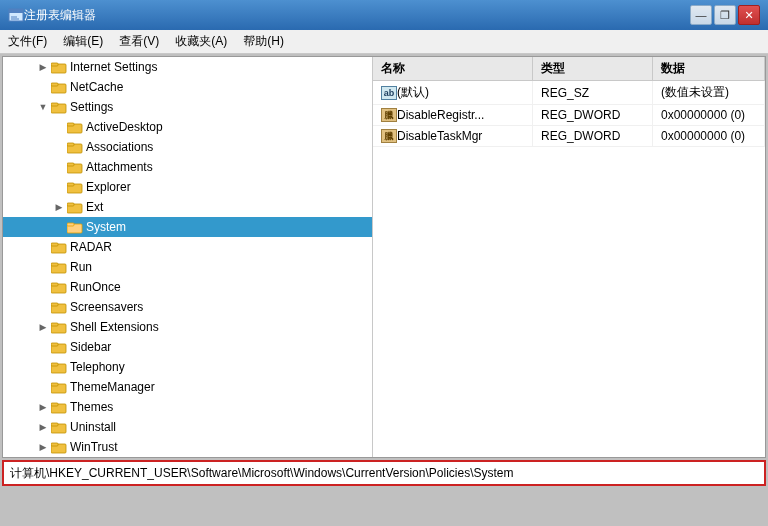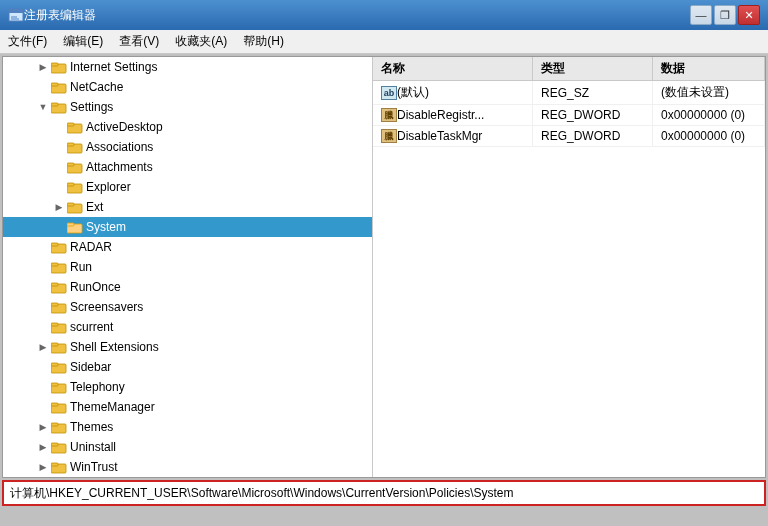--- a/index.html
+++ b/index.html
@@ -377,32 +377,20 @@
     <svg class="folder-svg" viewBox="0 0 16 14">
       <rect x="0" y="4" width="15" height="9" rx="1" fill="#f0c040" stroke="#c09000" stroke-width="0.8"></rect>
       <rect x="0" y="3" width="7" height="3" rx="1" fill="#f0c040" stroke="#c09000" stroke-width="0.8"></rect>
     </svg>
   </span>
           <span class="tree-label">Screensavers</span>
         </div>
         <div class="tree-item">
           <span class="indent"></span>
           <span class="indent"></span>
-          <span class="expander"></span>
-          <span class="folder-icon">
-    <svg class="folder-svg" viewBox="0 0 16 14">
-      <rect x="0" y="4" width="15" height="9" rx="1" fill="#f0c040" stroke="#c09000" stroke-width="0.8"></rect>
-      <rect x="0" y="3" width="7" height="3" rx="1" fill="#f0c040" stroke="#c09000" stroke-width="0.8"></rect>
-    </svg>
-  </span>
-          <span class="tree-label">scurrent</span>
-        </div>
-        <div class="tree-item">
-          <span class="indent"></span>
-          <span class="indent"></span>
           <span class="expander">▶</span>
           <span class="folder-icon">
     <svg class="folder-svg" viewBox="0 0 16 14">
       <rect x="0" y="4" width="15" height="9" rx="1" fill="#f0c040" stroke="#c09000" stroke-width="0.8"></rect>
       <rect x="0" y="3" width="7" height="3" rx="1" fill="#f0c040" stroke="#c09000" stroke-width="0.8"></rect>
     </svg>
   </span>
           <span class="tree-label">Shell Extensions</span>
         </div>
         <div class="tree-item">

